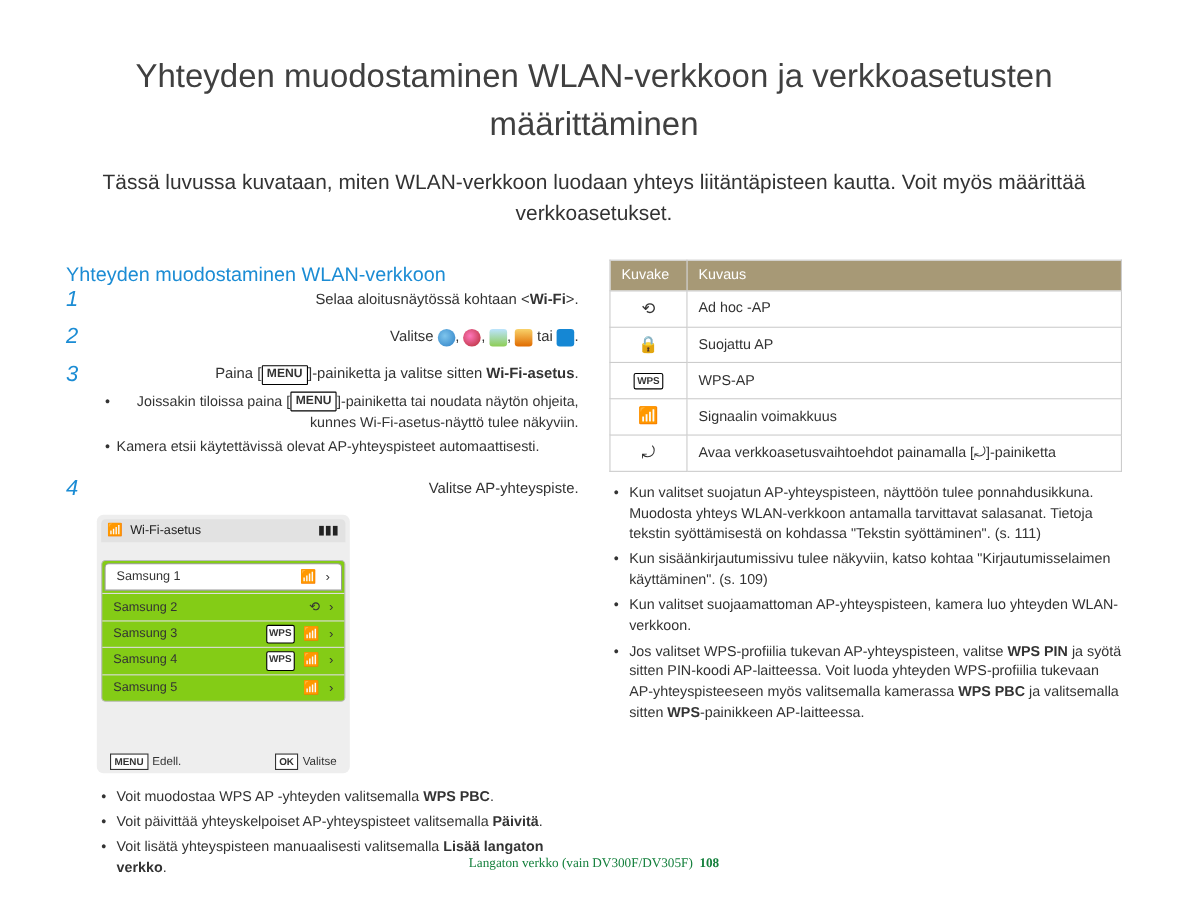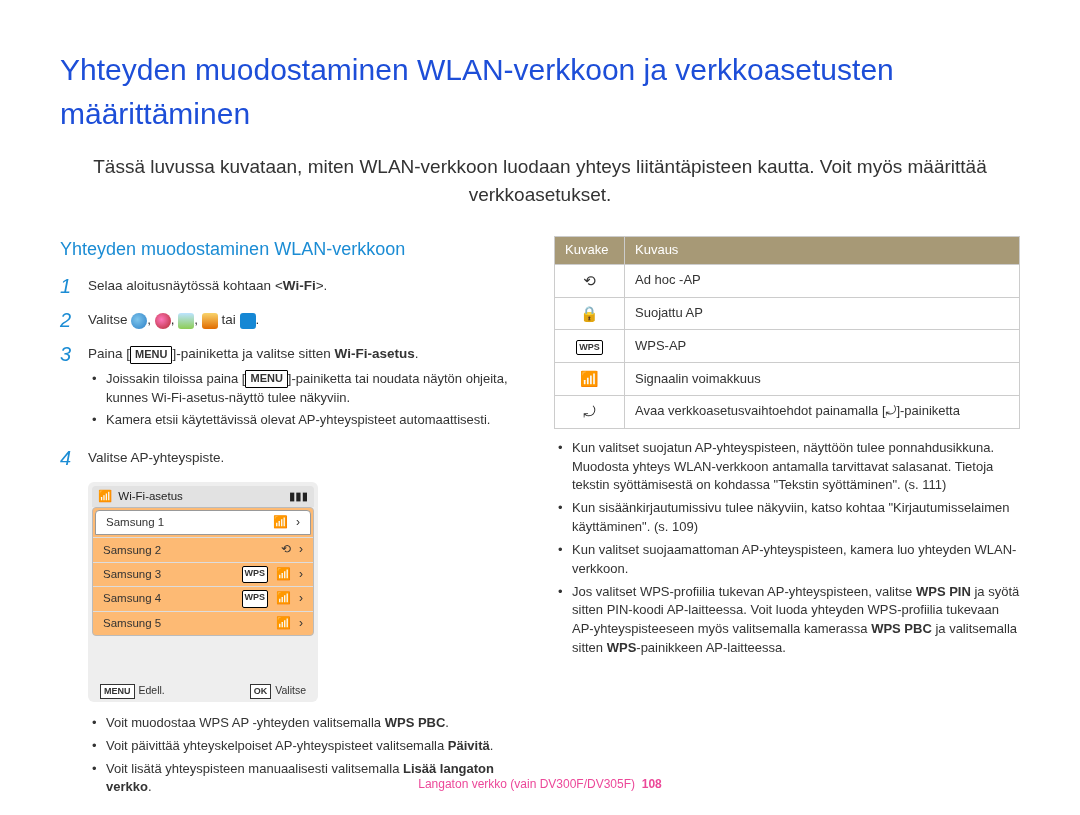--- a/index.html
+++ b/index.html
@@ -8,55 +8,55 @@
     width: 1080px;
     height: 815px;
     background: #fff;
     padding: 48px 60px 0 60px;
     color: #333;
     font-size: 13.5px;
     line-height: 1.45;
     position: relative;
   }
   .page-title {
-    color: #1d4ed8;
+    color: #404040;
     font-size: 30px;
     font-weight: 400;
+    text-align: center;
     margin-bottom: 18px;
   }
   .intro {
     text-align: center;
     font-size: 19px;
     margin-bottom: 28px;
   }
   .two-col {
     display: flex;
     gap: 28px;
   }
   .col { flex: 1; min-width: 0; }
   .section-title {
     color: #1b8cd4;
     font-size: 18px;
     font-weight: 400;
-    margin-bottom: 14px;
   }
   .step {
     display: flex;
     gap: 10px;
     margin-bottom: 14px;
   }
   .step-num {
     color: #1b8cd4;
     font-size: 20px;
     font-style: italic;
     font-weight: 400;
     min-width: 18px;
     line-height: 1;
   }
-  .step-body { flex: 1; }
+  .step-body { flex: 1; text-align: right; }
   .inline-bold { font-weight: 700; }
   .bullet-list { padding-left: 4px; margin-top: 6px; }
   .bullet-item {
     display: flex;
     gap: 6px;
     margin-bottom: 4px;
     font-size: 13px;
   }
   .bullet-dot { min-width: 8px; }
   .wifi-box {
@@ -73,23 +73,24 @@
     display: flex;
     align-items: center;
     justify-content: space-between;
     background: #e2e2e2;
     border-radius: 4px 4px 0 0;
     padding: 2px 6px;
     color: #222;
   }
   .wifi-header .left { display: flex; align-items: center; gap: 6px; }
   .wifi-list {
-    background: #fdba74;
+    background: #84cc16;
     border: 1px solid #bbb;
     border-radius: 4px;
+    margin-top: 16px;
   }
   .wifi-row {
     display: flex;
     align-items: center;
     justify-content: space-between;
     padding: 3px 10px;
     border-top: 1px solid #ddd;
     font-size: 11.5px;
   }
   .wifi-row:first-child {
@@ -160,21 +161,22 @@
     padding: 5px 10px;
     vertical-align: middle;
   }
   .icon-table td:first-child { text-align: center; font-size: 15px; }
   .footer-line {
     position: absolute;
     bottom: 22px;
     left: 0; right: 0;
     text-align: center;
     font-size: 12px;
-    color: #ec4899;
+    color: #15803d;
+    font-family: Liberation Serif, serif;
   }
   .footer-line .bold { font-weight: 700; }
   .wps-box {
     display: inline-block;
     border: 1px solid #000;
     padding: 0 2px;
     font-size: 9px;
     font-weight: 700;
     border-radius: 2px;
     background: #fff;

